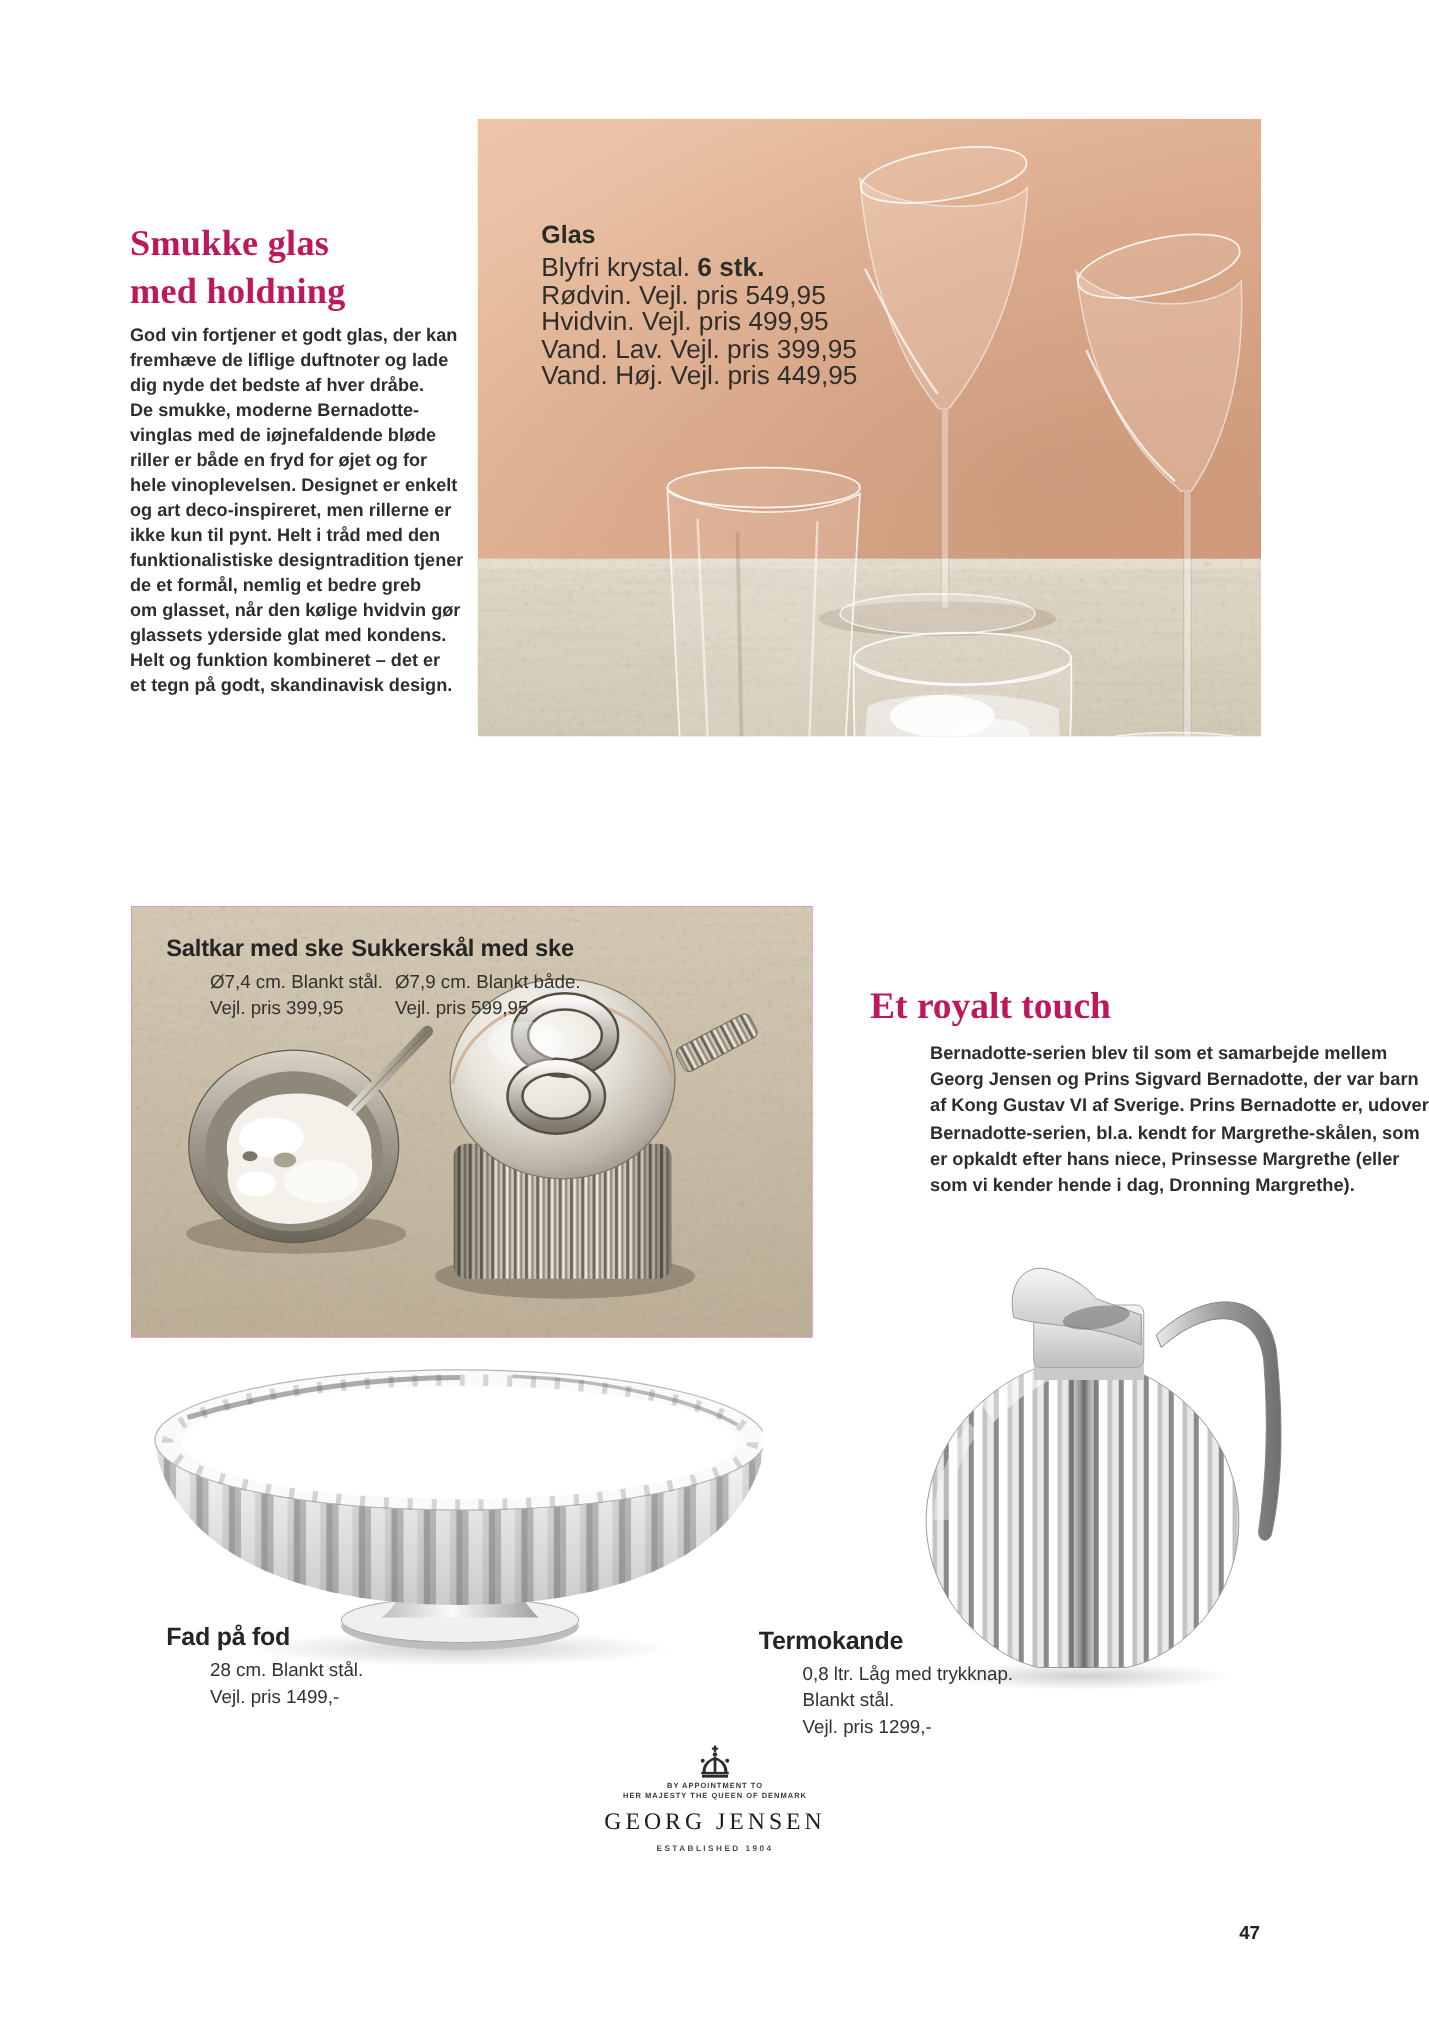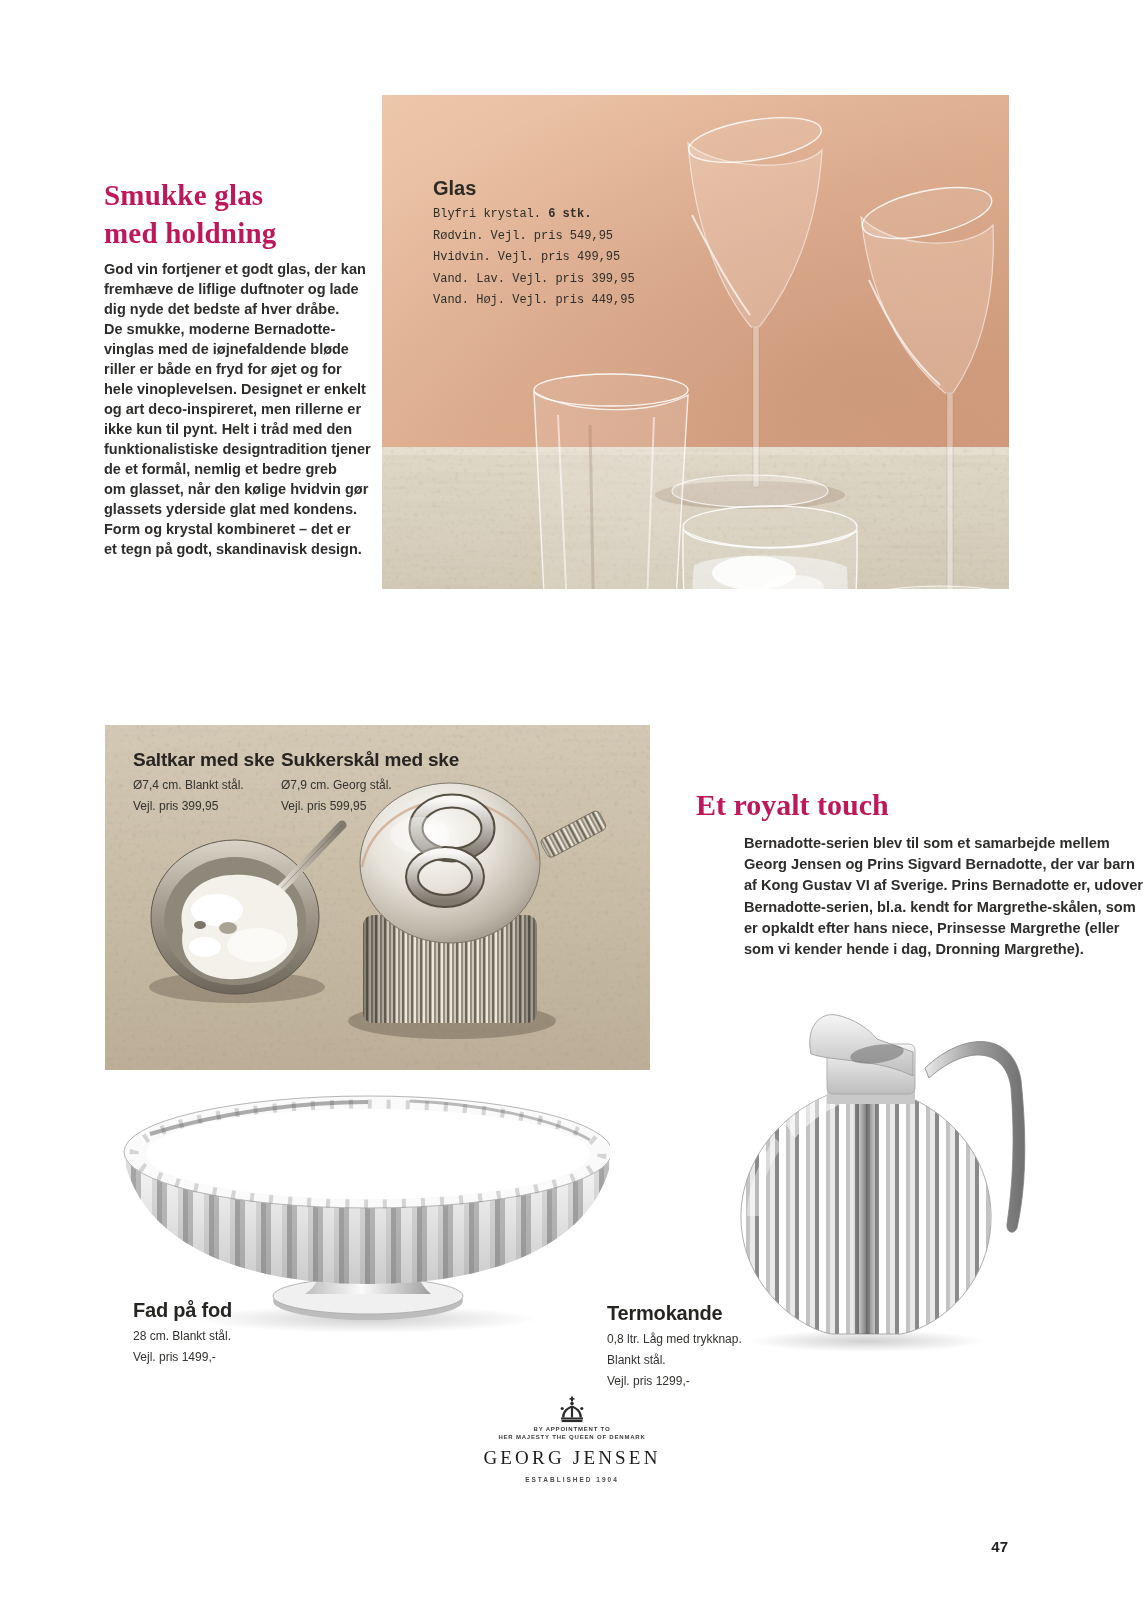--- a/index.html
+++ b/index.html
@@ -5,23 +5,23 @@
   html,body{margin:0;padding:0;}
   body{
     width:1143px;height:1617px;position:relative;background:#ffffff;
     font-family:"Liberation Sans",sans-serif;overflow:hidden;
   }
   .abs{position:absolute;}
   .serif-head{font-family:"Liberation Serif",serif;font-weight:700;color:#be185d;}
   .intro-head{font-size:29px;line-height:38px;letter-spacing:.2px;}
   .bodyline{font-size:14.5px;line-height:20px;color:#2e2d2b;white-space:nowrap;font-weight:bold;}
   .ptitle{font-weight:700;font-size:19px;color:#262522;letter-spacing:-.2px;white-space:nowrap;}
-  .pline{font-size:12px;line-height:21px;color:#33322f;white-space:nowrap;}
+  .pline{font-size:15px;line-height:21px;color:#33322f;white-space:nowrap;margin-left:35px;}
   .overlay-title{font-weight:700;font-size:20px;color:#2b2a26;white-space:nowrap;}
-  .overlay-line{font-size:12px;line-height:21.5px;color:#2f2e2a;white-space:nowrap;font-family:Liberation Mono, monospace;}
+  .overlay-line{font-size:21px;line-height:21.5px;color:#2f2e2a;white-space:nowrap;}
   .photo{overflow:hidden;}
   #photo1{left:382px;top:95px;width:627px;height:494px;background:#fef9c3;}
   #photo2{left:105px;top:725px;width:545px;height:345px;background:#ec4899;}
   #glas-overlay{left:51px;top:82px;}
   #saltkar-label{left:28px;top:24px;}
   #sukkerskaal-label{left:176px;top:24px;}
   #intro-head{left:104px;top:176px;}
   #intro-body{left:104px;top:259px;}
   #royalt-head{left:696px;top:788px;font-size:30px;}
   #royalt-body{left:696px;top:833px;}
@@ -52,21 +52,21 @@
   <div class="bodyline">De smukke, moderne Bernadotte-</div>
   <div class="bodyline">vinglas med de iøjnefaldende bløde</div>
   <div class="bodyline">riller er både en fryd for øjet og for</div>
   <div class="bodyline">hele vinoplevelsen. Designet er enkelt</div>
   <div class="bodyline">og art deco-inspireret, men rillerne er</div>
   <div class="bodyline">ikke kun til pynt. Helt i tråd med den</div>
   <div class="bodyline">funktionalistiske designtradition tjener</div>
   <div class="bodyline">de et formål, nemlig et bedre greb</div>
   <div class="bodyline">om glasset, når den kølige hvidvin gør</div>
   <div class="bodyline">glassets yderside glat med kondens.</div>
-  <div class="bodyline">Form og krystal kombineret – det er</div>
+  <div class="bodyline">Helt og funktion kombineret – det er</div>
   <div class="bodyline">et tegn på godt, skandinavisk design.</div>
 </div>
 
 <div class="abs photo" id="photo1">
   <svg width="627" height="620" viewBox="0 0 627 620">
     <defs>
       <linearGradient id="wallG" x1="0" y1="0" x2="1" y2="1">
         <stop offset="0" stop-color="#edc7ab"></stop>
           <stop offset="0.5" stop-color="#e2b294"></stop>
           <stop offset="1" stop-color="#d8a383"></stop>
@@ -221,21 +221,21 @@
     </g>
   </svg>
 
   <div class="abs" id="saltkar-label">
     <div class="ptitle mb4">Saltkar med ske</div>
     <div class="pline">Ø7,4 cm. Blankt stål.</div>
     <div class="pline">Vejl. pris 399,95</div>
   </div>
   <div class="abs" id="sukkerskaal-label">
     <div class="ptitle mb4">Sukkerskål med ske</div>
-    <div class="pline">Ø7,9 cm. Georg stål.</div>
+    <div class="pline">Ø7,9 cm. Blankt både.</div>
     <div class="pline">Vejl. pris 599,95</div>
   </div>
 </div>
 
 <div class="abs serif-head" id="royalt-head">Et royalt touch</div>
 <div class="abs" id="royalt-body">
   <div class="bodyline">Bernadotte-serien blev til som et samarbejde mellem</div>
   <div class="bodyline">Georg Jensen og Prins Sigvard Bernadotte, der var barn</div>
   <div class="bodyline">af Kong Gustav VI af Sverige. Prins Bernadotte er, udover</div>
   <div class="bodyline">Bernadotte-serien, bl.a. kendt for Margrethe-skålen, som</div>

